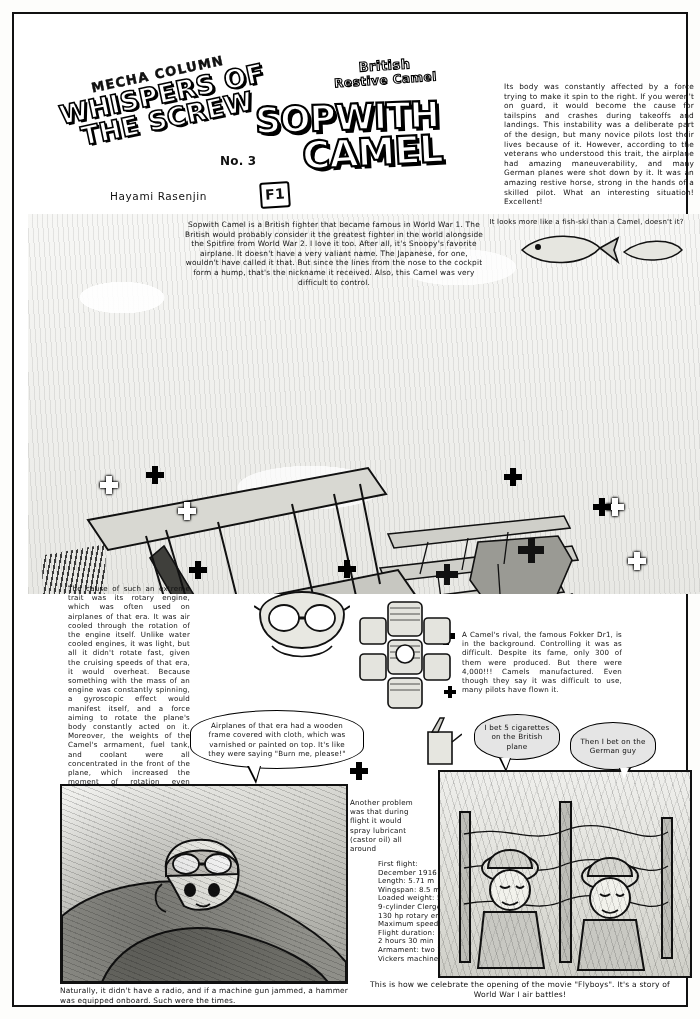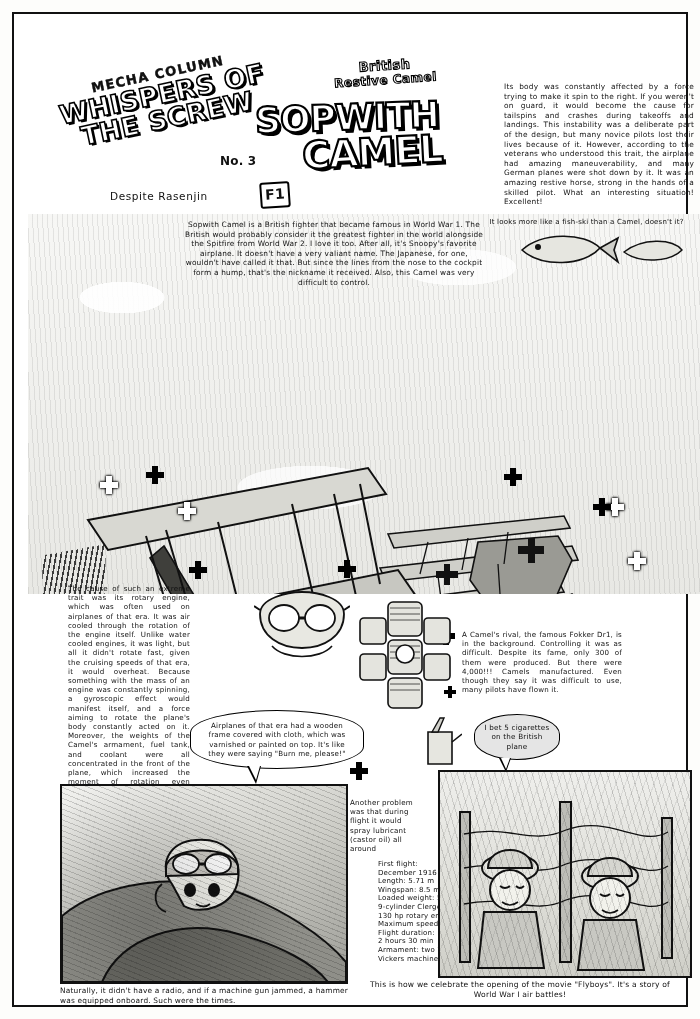--- a/index.html
+++ b/index.html
@@ -498,21 +498,21 @@
     <div class="plus" style="left:336px; top:748px;"></div>
     <div class="plus sm" style="left:430px; top:672px;"></div>
 
     <div class="mecha-col hand">
       <div class="line1">MECHA COLUMN</div>
       <div class="line2">WHISPERS OF
 THE SCREW</div>
     </div>
 
     <div class="issue-no hand">No. 3</div>
-    <div class="author hand">Despite Rasenjin</div>
+    <div class="author hand">Hayami Rasenjin</div>
 
     <div class="brit-label hand">
       <div class="l1">British</div>
       <div class="l2">Restive Camel</div>
     </div>
 
     <div class="plane-title hand">
       <span class="pt1">SOPWITH</span>
       <span class="pt2">CAMEL</span>
     </div>
@@ -587,20 +587,21 @@
       <span class="row">Maximum speed: 188 km/h</span>
       <span class="row">Flight duration:</span>
       <span class="row">2 hours 30 min</span>
       <span class="row">Armament: two 7.7 mm</span>
       <span class="row">Vickers machine guns</span>
     </div>
 
     <div class="shark hand">More like the Sharkdream</div>
 
     <div class="bubble b1 hand">I bet 5 cigarettes on the British plane</div>
+    <div class="bubble b2 hand">Then I bet on the German guy</div>
 
     <div class="trench">
       <div class="texture"></div>
       <svg viewBox="0 0 250 204" width="250" height="204">
 
         <g stroke="#111" stroke-width="2" fill="#bdbdb7">
           <rect x="20" y="40" width="10" height="150"></rect>
           <rect x="120" y="30" width="11" height="160"></rect>
           <rect x="222" y="46" width="10" height="140"></rect>
         </g>

